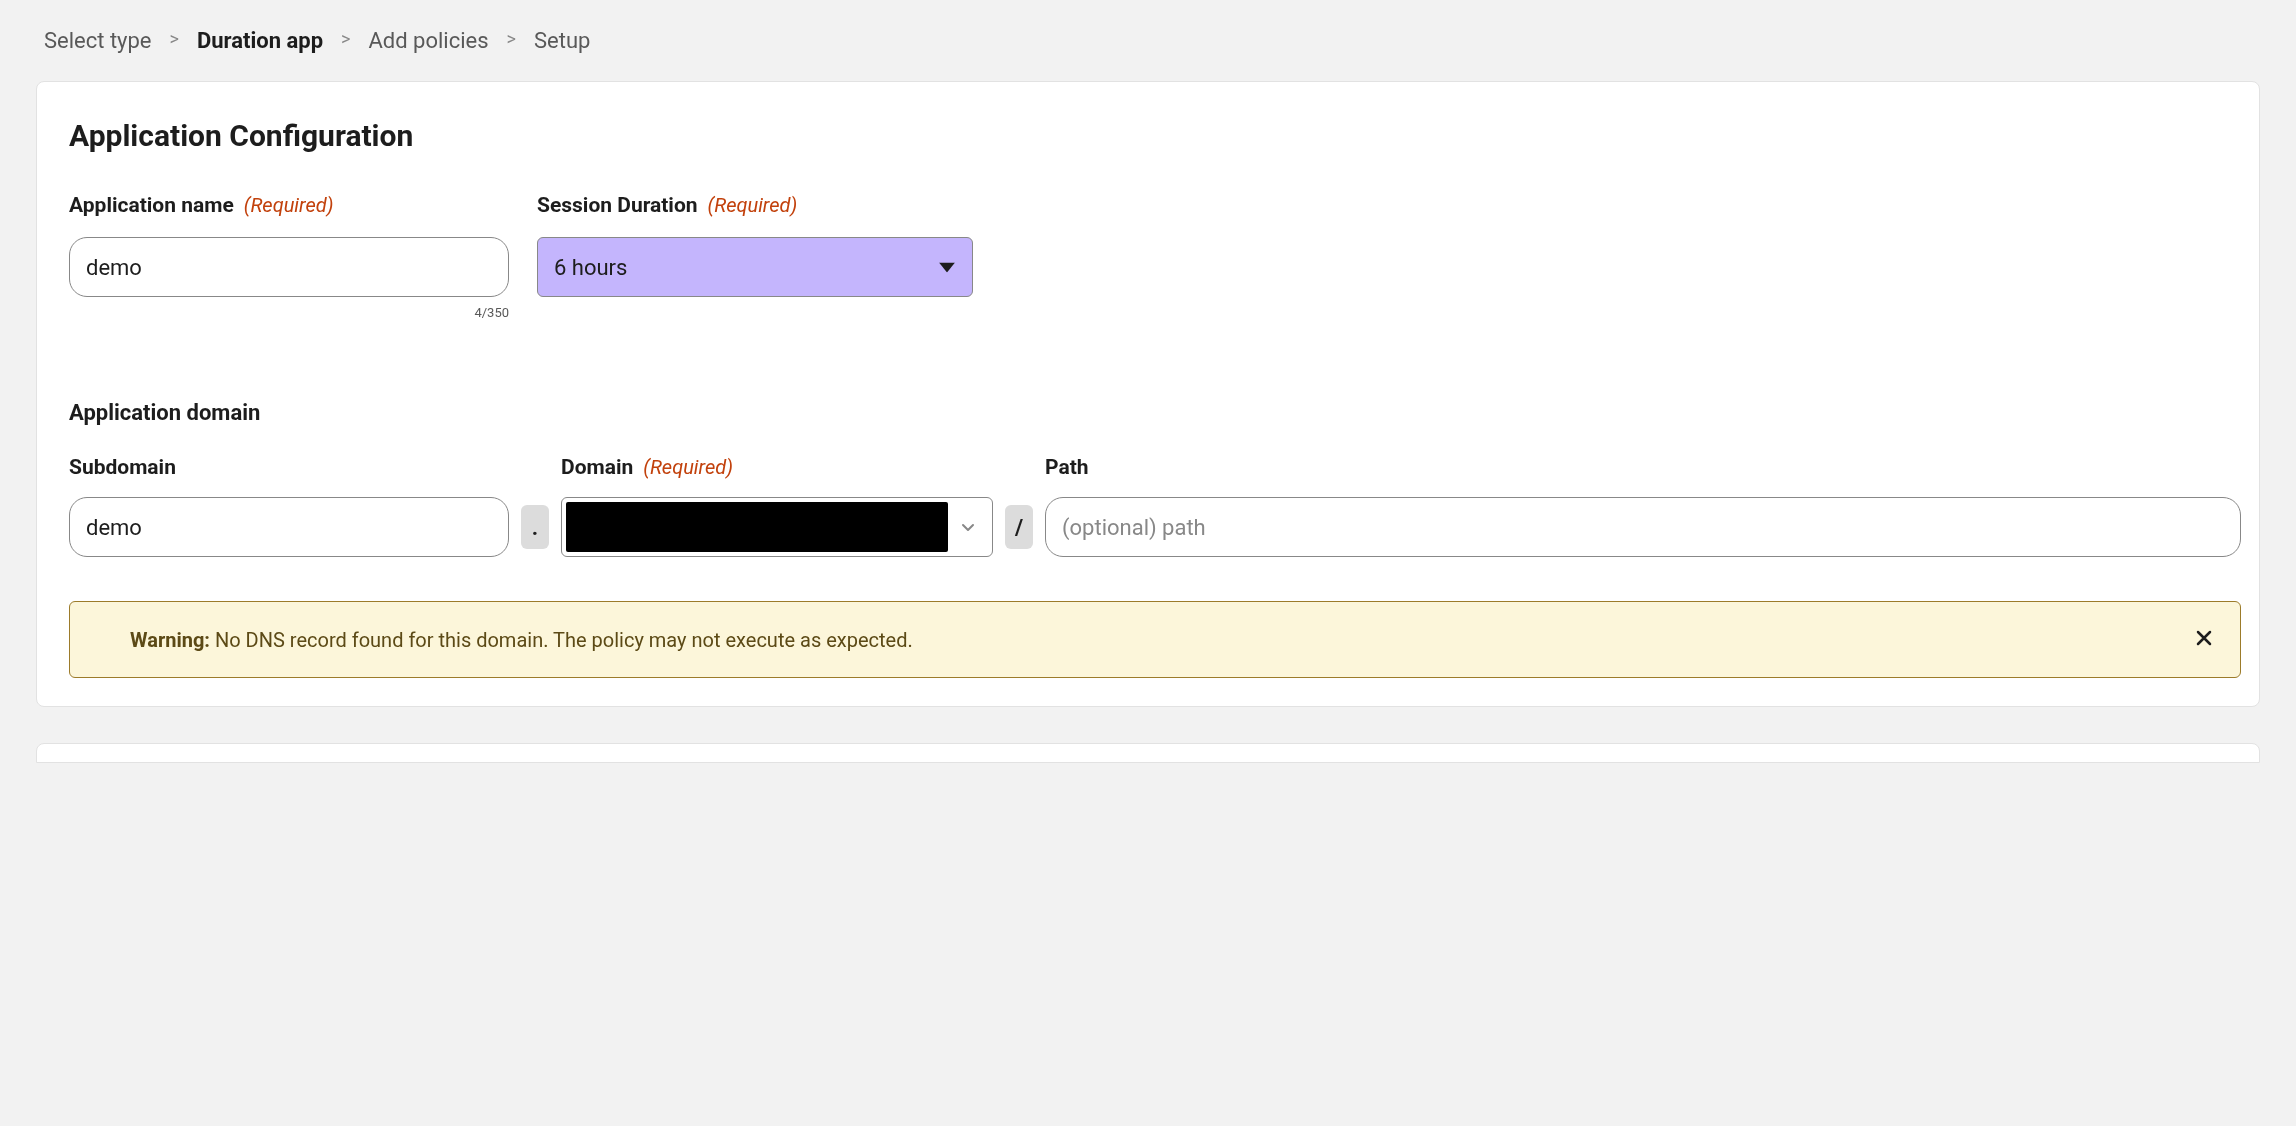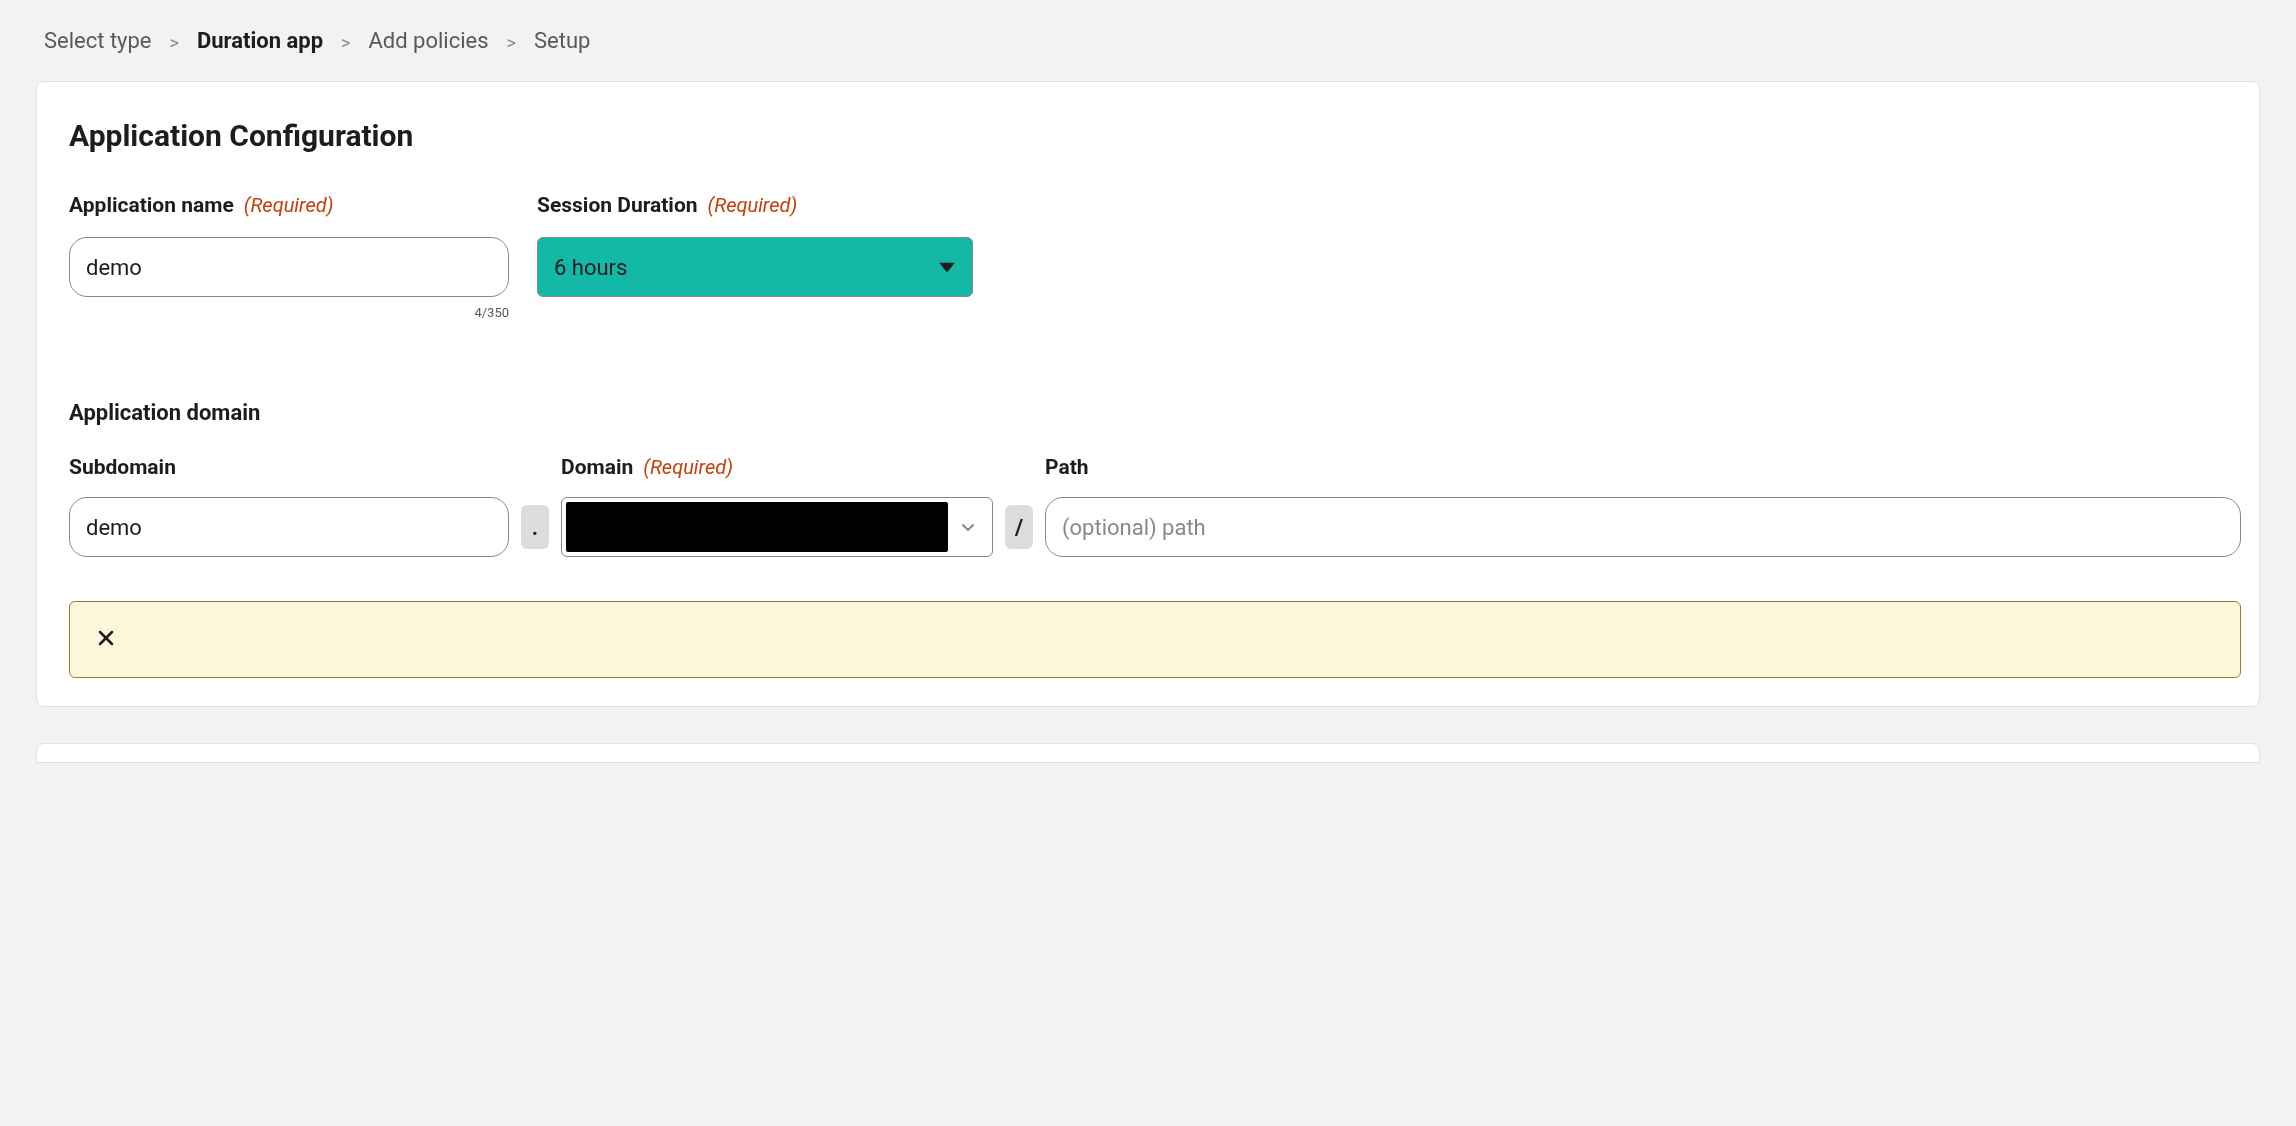--- a/index.html
+++ b/index.html
@@ -11,21 +11,21 @@
       font-family: -apple-system, BlinkMacSystemFont, "Segoe UI", Roboto, Helvetica, Arial, sans-serif;
       background: #f2f2f2;
       color: #1d1d1d;
       font-size: 16px;
     }
     .container {
       padding: 0 36px;
     }
     .breadcrumb {
       display: flex;
-      align-items: flex-end;
+      align-items: flex-start;
       gap: 18px;
       padding: 28px 8px 28px 8px;
       font-size: 22px;
       color: #595959;
     }
     .breadcrumb-item {
       color: #595959;
     }
     .breadcrumb-item.active {
       color: #1d1d1d;
@@ -90,21 +90,21 @@
       position: relative;
       display: inline-block;
     }
     .select-input {
       height: 60px;
       border: 1px solid #888;
       border-radius: 6px;
       padding: 0 48px 0 16px;
       font-size: 22px;
       color: #1d1d1d;
-      background: #14b8a6;
+      background: #c4b5fd;
       outline: none;
       appearance: none;
       -webkit-appearance: none;
       width: 100%;
       cursor: pointer;
       font-family: inherit;
     }
     .select-caret {
       position: absolute;
       right: 18px;
@@ -294,20 +294,23 @@
 
       <div class="domain-group" style="flex:1;">
         <label class="domain-label">
           <span>Path</span>
         </label>
         <input type="text" class="text-input" placeholder="(optional) path" style="">
       </div>
     </div>
 
     <div class="alert">
+      <div class="alert-text">
+        <strong>Warning:</strong><span> No DNS record found for this domain. The policy may not execute as expected.</span>
+      </div>
       <button class="alert-close">
         <span>
           <svg width="16" height="16" viewBox="0 0 16 16">
               <path d="M2 2 L14 14 M14 2 L2 14" stroke="#1d1d1d" stroke-width="2.5" stroke-linecap="round"></path>
             </svg>
         </span>
       </button>
     </div>
   </div>
 

